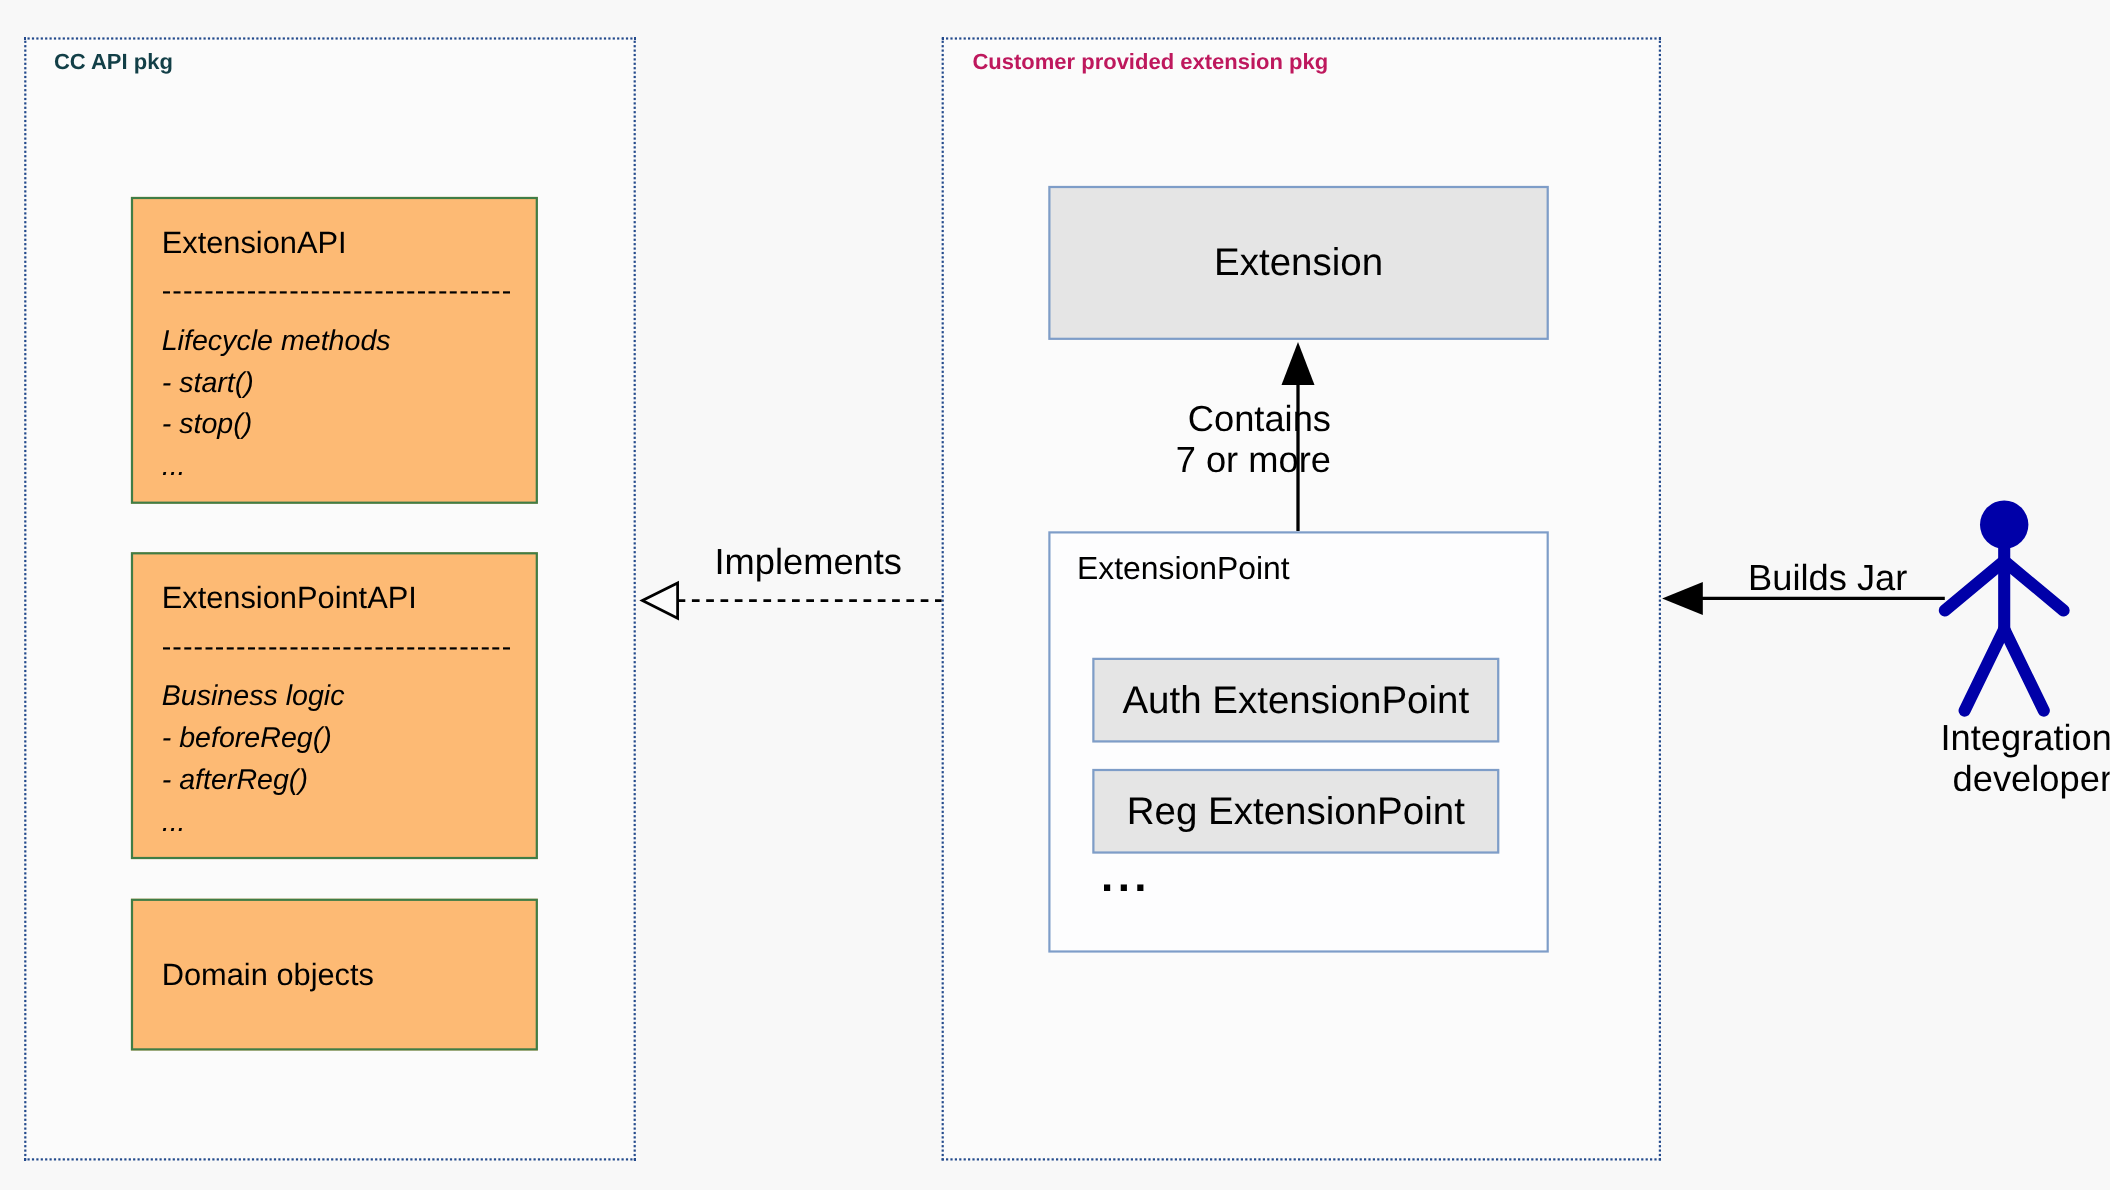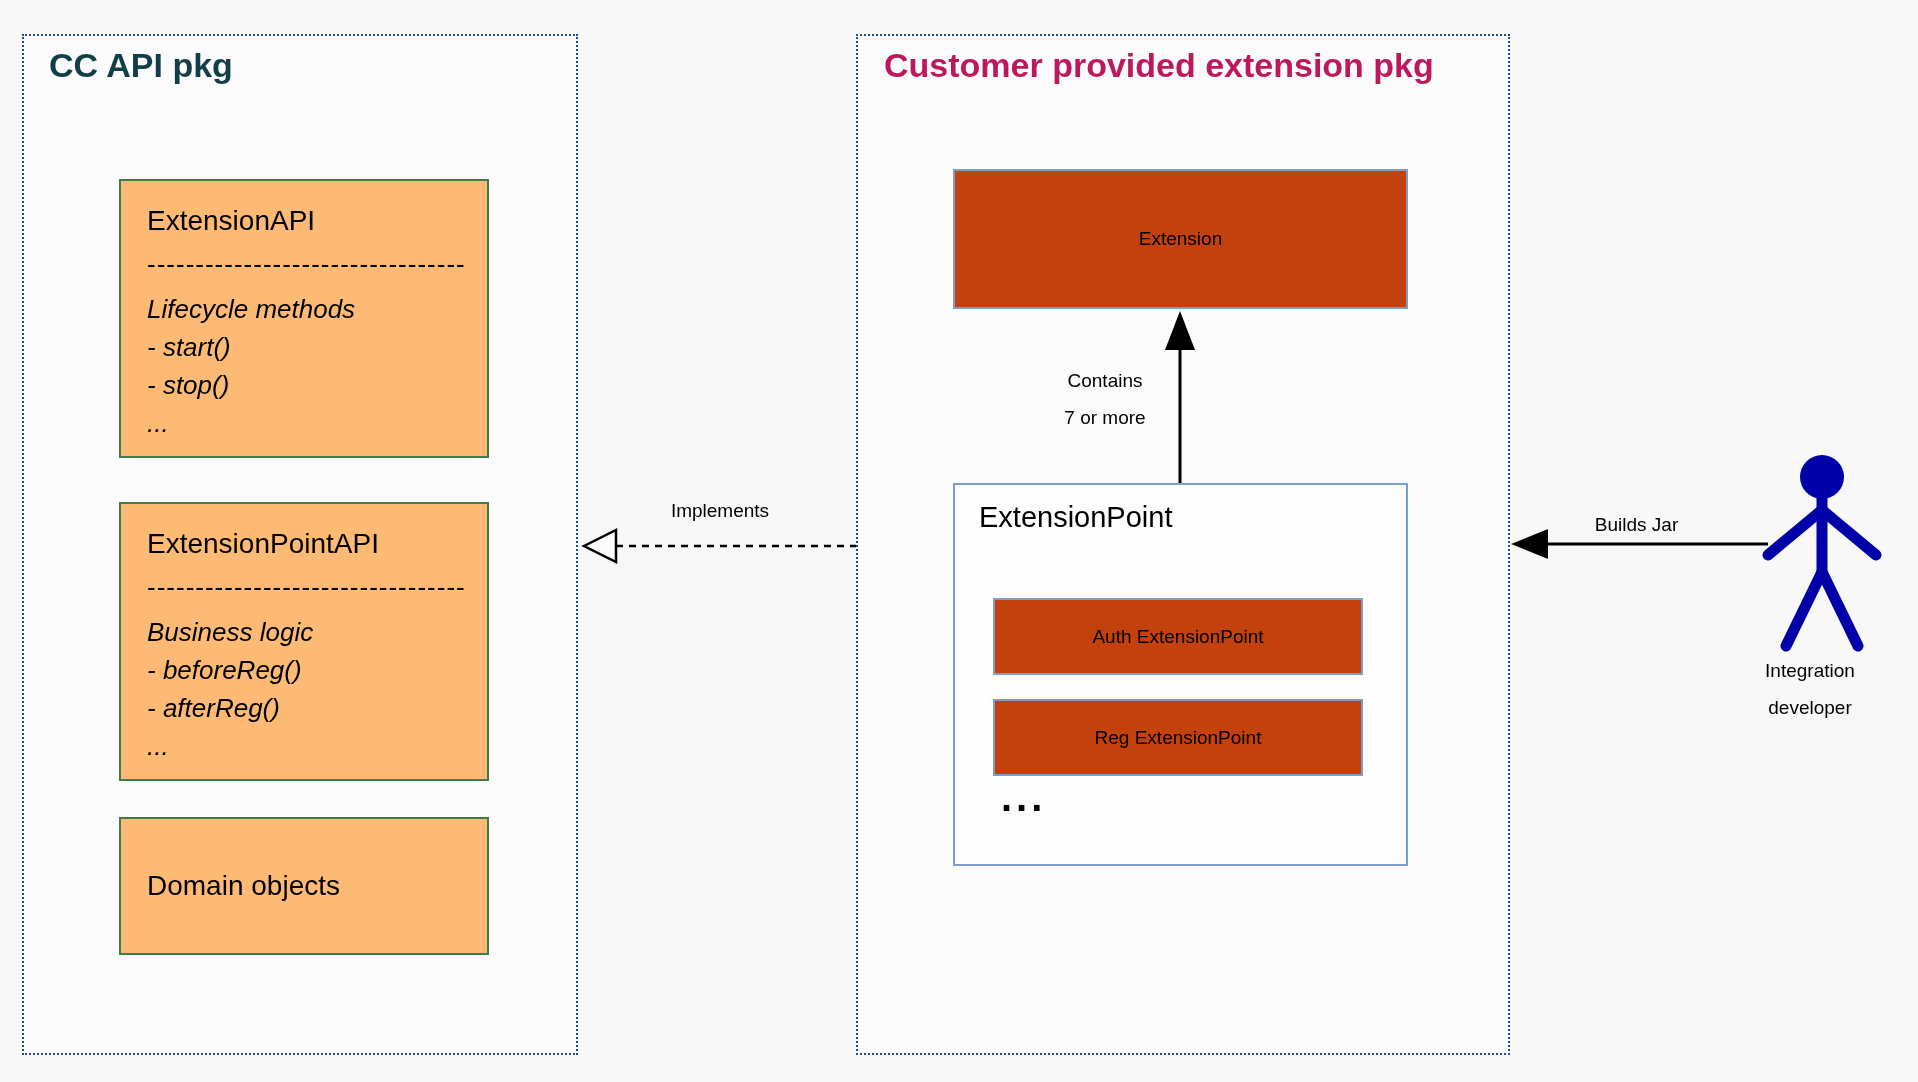--- a/index.html
+++ b/index.html
@@ -2,35 +2,35 @@
 <html><head>
 <meta charset="utf-8">
 <style>
   * { margin:0; padding:0; box-sizing:border-box; }
   html, body { background:#f8f8f8; }
   body { font-family:"Liberation Sans", sans-serif; color:#000; }
   .canvas { position:relative; width:1918px; height:1082px; background:#f8f8f8; overflow:hidden; }
   .overlay { position:absolute; left:0; top:0; width:1918px; height:1082px; pointer-events:none; }
 
   .pkg { position:absolute; border:2px dotted #234a8c; background:#fbfbfb; }
-  .pkg-title { position:absolute; font-size:34px; font-weight:bold; white-space:nowrap; }
+  .pkg-title { position:absolute; font-size:20px; font-weight:bold; white-space:nowrap; }
 
   .classbox { position:absolute; background:#fdba74; border:2px solid #3f7d46; padding:24px 16px 0 26px; }
   .classbox-title { font-size:28px; margin-bottom:12px; }
   .classbox-sep { font-size:26px; margin-bottom:10px; white-space:nowrap; overflow:hidden; letter-spacing:1px; }
   .classbox-line { font-size:26px; font-style:italic; line-height:38px; white-space:nowrap; }
   .classbox.centered { display:flex; align-items:center; padding:0 0 0 26px; }
   .classbox.centered .classbox-title { margin:0; }
 
-  .bluebox { position:absolute; background:#c2410c; border:2px solid #7e9dc8; display:flex; align-items:center; justify-content:center; font-size:19px; }
+  .bluebox { position:absolute; background:#e5e5e5; border:2px solid #7e9dc8; display:flex; align-items:center; justify-content:center; font-size:35px; }
   .ep-container { position:absolute; background:#fdfdfe; border:2px solid #7e9dc8;padding-left:18px; }
   .ep-title { position:absolute; left:24px; top:16px; font-size:29px; }
   .ep-more { position:absolute; left:46px; top:290px; font-size:40px; font-weight:bold; letter-spacing:4px; }
 
-  .label { position:absolute; font-size:19px; text-align:center; line-height:37px; }
+  .label { position:absolute; font-size:33px; text-align:right; line-height:37px; }
 
   .dash { stroke:#000; stroke-width:2.5; stroke-dasharray:7 6; fill:none; }
   .solid { stroke:#000; stroke-width:3; fill:none; }
   .hollow { fill:#fbfbfb; stroke:#000; stroke-width:2.5; }
   .filled { fill:#000; stroke:none; }
 
   .actor-figure { position:absolute; left:1750px; top:452px; }
 </style>
 </head>
 <body>

